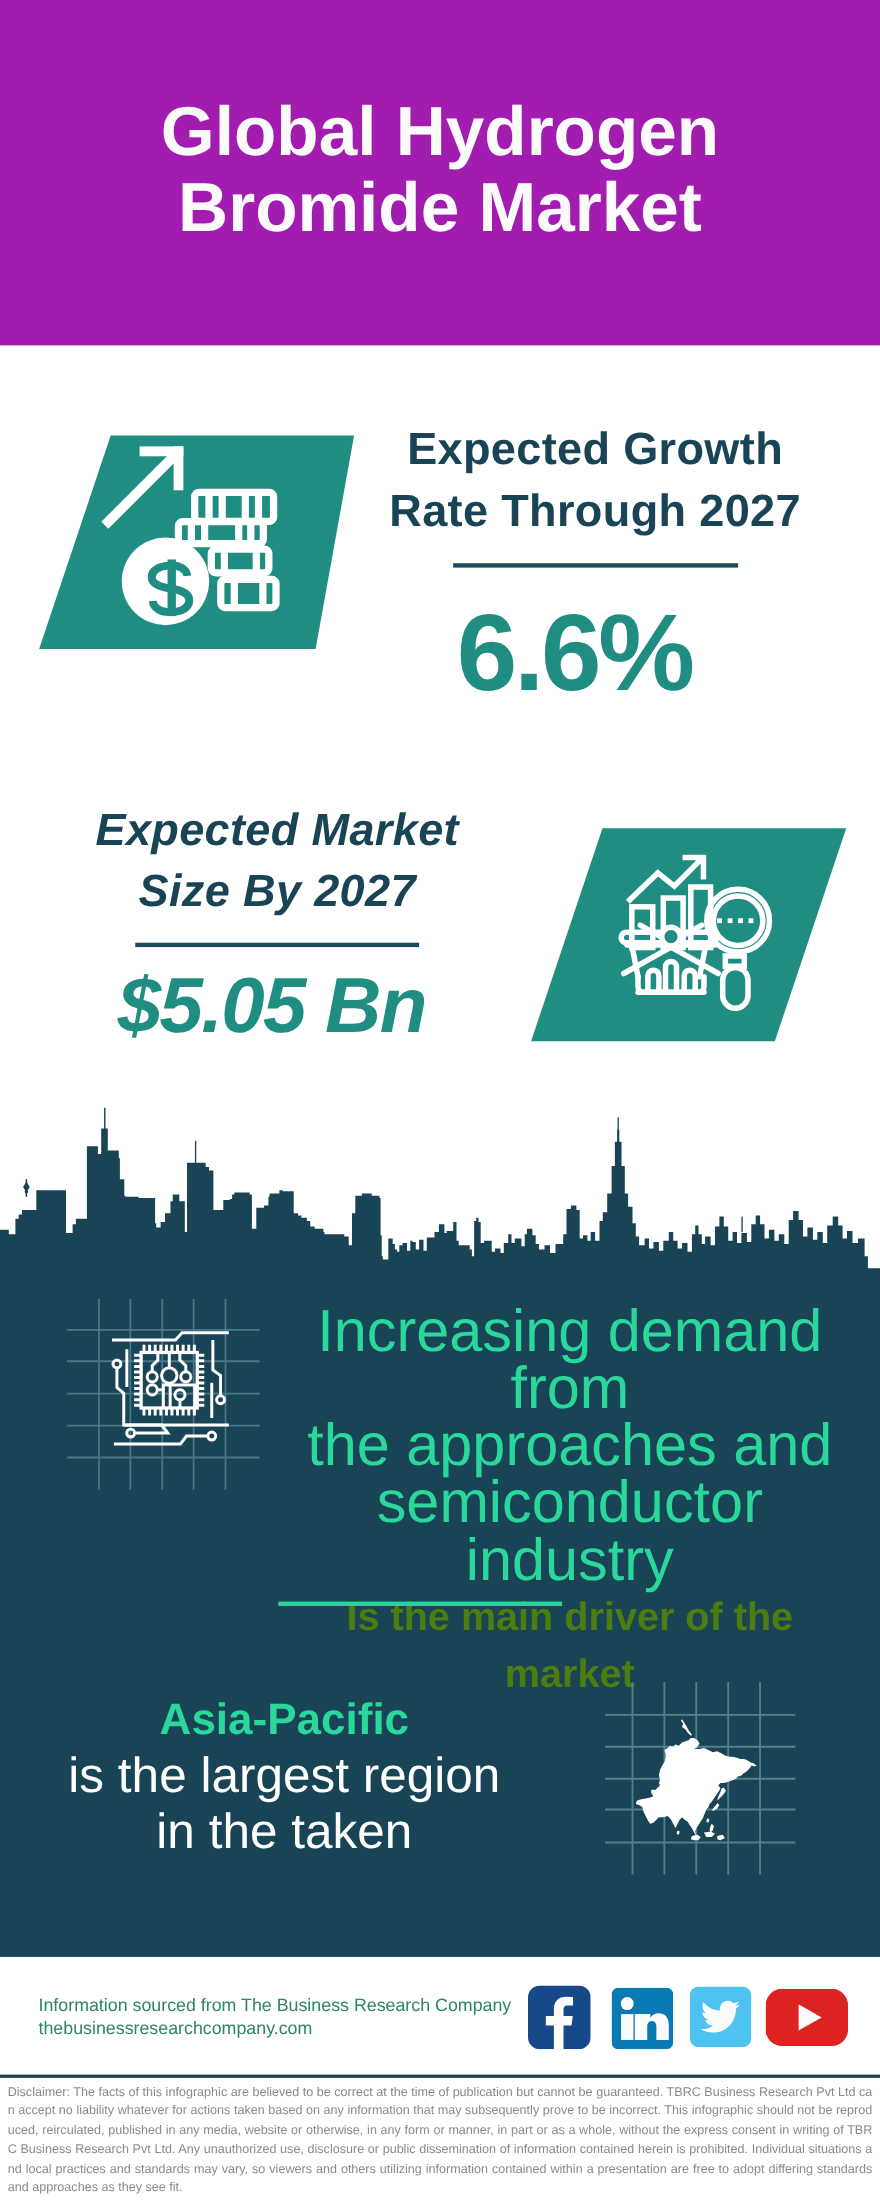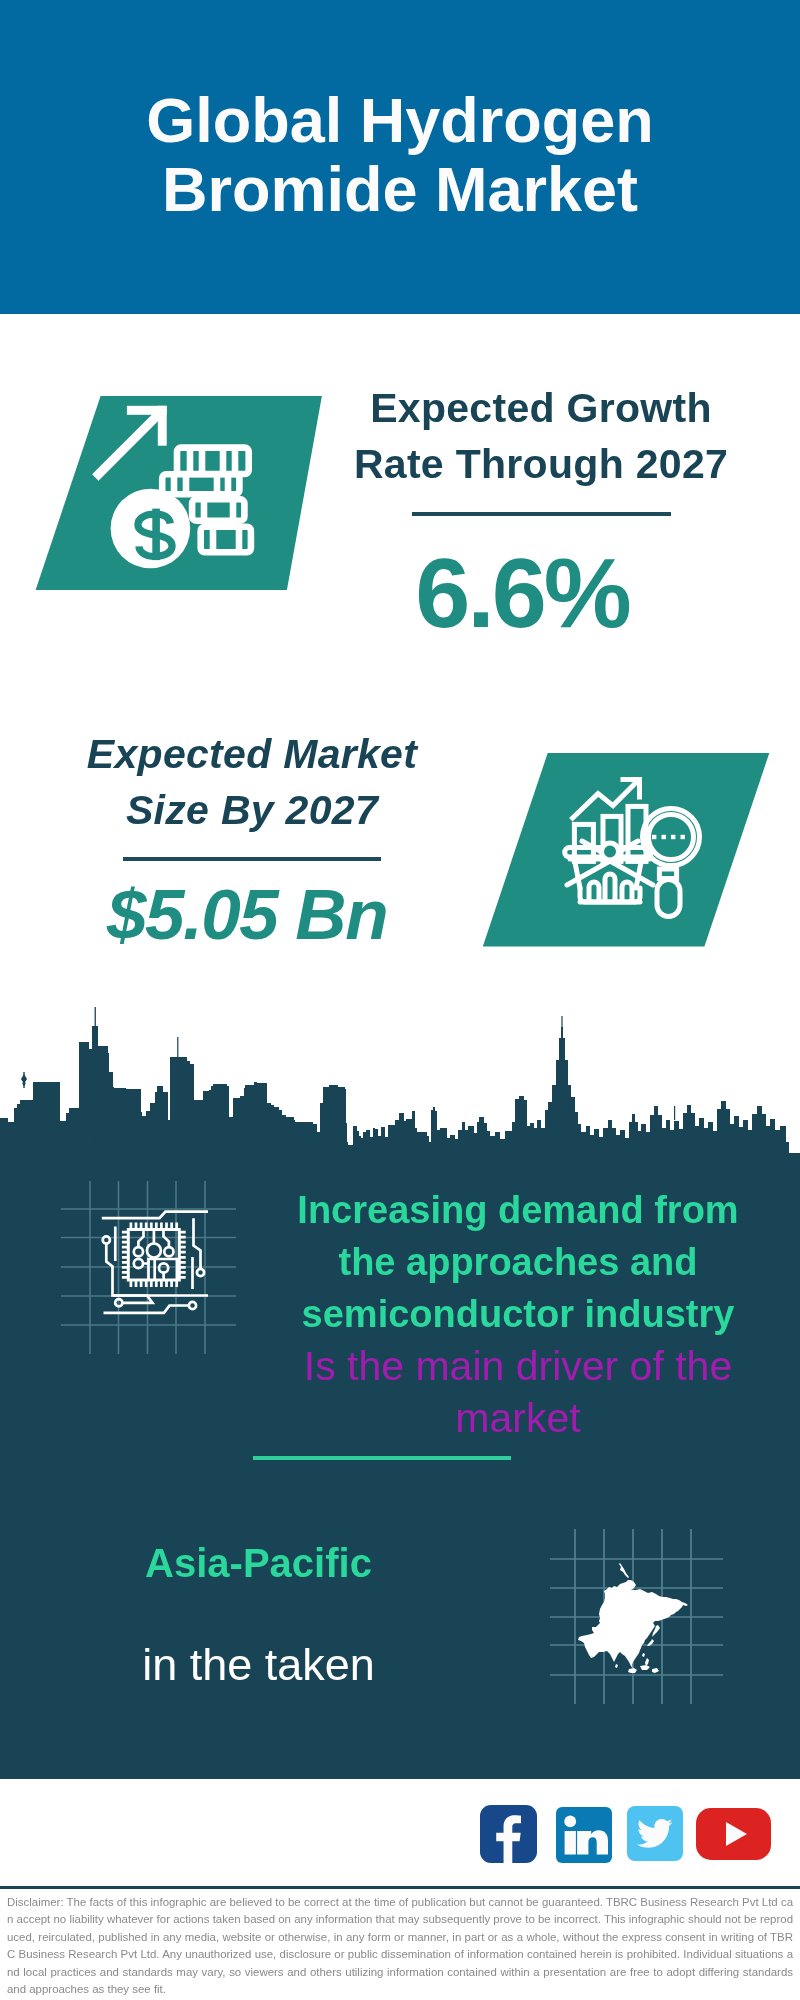--- a/index.html
+++ b/index.html
@@ -1,40 +1,40 @@
 <!DOCTYPE html>
 <html><head>
 <meta charset="utf-8">
 <style>
   html,body{margin:0;padding:0;}
   body{width:800px;height:2000px;background:#ffffff;
        font-family:"Liberation Sans",sans-serif;overflow:hidden;}
   .page{position:relative;width:800px;height:2000px;background:#fff;overflow:hidden;}
 
   
-  .hdr{position:absolute;left:0;top:0;width:800px;height:314px;background:#0369a1;}
+  .hdr{position:absolute;left:0;top:0;width:800px;height:314px;background:#a21caf;}
   .hdr .title{position:absolute;left:0;right:0;top:86px;text-align:center;color:#fbfbfb;
               font-size:63px;font-weight:bold;line-height:69px;letter-spacing:0px;}
 
   
   .stat-label{color:#184456;font-size:41px;font-weight:bold;line-height:56px;letter-spacing:0.3px;}
   .stat-rule{height:4px;background:#1d4a5c;margin:0 auto;}
   .stat-value{color:#1f8d81;font-weight:bold;letter-spacing:-1px;}
   .stat1-text .stat-value{font-size:99px;line-height:100px;margin-top:27px;letter-spacing:-3px;position:relative;left:-19px;}
   .stat2-text .stat-value{font-size:71px;line-height:72px;margin-top:18px;letter-spacing:-1.5px;position:relative;left:-5px;}
   .stat1-text{position:absolute;left:329px;top:380px;width:424px;text-align:center;}
   .stat2-text{position:absolute;left:40px;top:726px;width:424px;text-align:center;font-style:italic;}
 
   
   .darkbody{position:absolute;left:0;top:1165px;width:800px;height:614px;background:#184456;}
   .skyline{position:absolute;left:0;top:1002px;width:800px;height:170px;display:block;}
 
   .drv{position:absolute;left:260px;top:1184px;width:516px;text-align:center;}
-  .drv .hl{display:block;color:#2ad89c;font-size:38px;font-weight:bold;line-height:52px;}
-  .drv .sub{display:block;color:#a21caf;font-size:41px;font-weight:normal;line-height:52px;}
+  .drv .hl{display:block;color:#2ad89c;font-size:54px;font-weight:normal;line-height:52px;}
+  .drv .sub{display:block;color:#4d7c0f;font-size:36px;font-weight:bold;line-height:52px;}
   .drv-rule{position:absolute;left:253px;top:1456px;width:258px;height:4px;background:#2ecf9b;}
 
   .reg{position:absolute;left:26px;top:1538px;width:465px;text-align:center;}
   .reg .hl{color:#2ad89c;font-size:40px;font-weight:bold;line-height:50px;}
   .reg .sub{color:#ffffff;font-size:45px;font-weight:normal;line-height:51px;}
 
   
   .src{position:absolute;left:35px;top:1813px;color:#2e8469;font-size:16.2px;line-height:20.5px;}
   .social{position:absolute;left:480px;top:1805px;}
   .social svg{position:absolute;top:0;}
@@ -209,25 +209,29 @@
       <path d="M25,0 L25,175 M54,0 L54,175 M83,0 L83,175 M112,0 L112,175 M141,0 L141,175"></path>
       <path d="M0,30 L173,30 M0,59 L173,59 M0,88 L173,88 M0,116 L173,116 M0,146 L173,146"></path>
     </g>
   </svg>
   <svg style="position:absolute;left:574px;top:1562px;" width="120" height="116" viewBox="0 0 120 116">
     <path fill="#ffffff" d="M31,32L30,29L33,27L35,25L38,26L40,24L43,25L46,22L49,21L52,20L54,18L57,18L60,20L62,23L60,26L57,28L62,28L66,27L70,29L74,31L78,30L82,32L85,34L89,35L92,35L96,36L99,37L102,37L105,38L108,40L111,41L114,43L112,44L109,43L108,45L106,47L104,49L102,50L100,52L97,53L95,55L93,56L90,57L87,58L84,59L81,59L79,61L81,64L79,67L77,70L75,73L73,76L71,78L70,81L68,83L67,86L66,88L65,91L63,94L61,97L59,100L58,103L59,107L57,104L55,100L53,97L51,94L48,92L46,90L44,92L42,96L40,100L38,96L36,92L33,89L29,90L25,90L23,92L20,95L17,96L15,93L13,89L11,85L10,81L7,79L4,78L5,75L8,74L13,73L17,72L20,71L18,68L18,65L22,65L26,61L25,59L26,56L25,52L26,47L28,43L30,40L31,36ZM45,2L47,5L46,8L49,10L51,13L54,16L55,15L52,11L50,7L48,4L46,1ZM87,50L89,51L88,56L86,59L85,57L86,52ZM84,63L86,66L83,70L80,73L78,75L79,71L81,67L82,64ZM78,77L80,79L78,82L75,84L73,84L75,81L77,79ZM73,96L75,98L74,102L72,104L71,101L72,98ZM55,107L60,106L63,108L61,111L57,111L54,110ZM66,104L72,103L76,105L73,108L68,108ZM78,107L83,106L85,109L81,111L78,110ZM42,102L44,103L43,106L41,105ZM69,91L71,92L70,95L68,94Z"></path>
   </svg>
   <div class="reg">
     <div class="hl">Asia-Pacific</div>
     <div class="sub">
-      <br>
+      <span>is the largest region</span><br>
       <span>in the taken</span>
     </div>
   </div>
 
+  <div class="src">
+    <div>Information sourced from The Business Research Company</div>
+    <div>thebusinessresearchcompany.com</div>
+  </div>
 
   <div class="social">
     <svg style="left:0px;top:0px;" width="57" height="58" viewBox="0 0 57 58">
       <rect x="0" y="0" width="57" height="58" rx="11" fill="#17488a"></rect>
       <path fill="#fbfbfb" d="M32.3,58 V36.3 h7.3 l1.1,-8.5 h-8.4 v-5.4 c0,-2.45 0.68,-4.12 4.2,-4.12 h4.48 v-7.6 c-0.78,-0.1 -3.44,-0.34 -6.54,-0.34 c-6.47,0 -10.9,3.95 -10.9,11.2 v6.26 h-7.33 v8.5 h7.33 V58 Z"></path>
     </svg>
     <svg style="left:76px;top:2px;" width="56" height="56" viewBox="0 0 56 56">
       <rect x="0" y="0" width="56" height="56" rx="6" fill="#0a7ab5"></rect>
       <circle cx="14.2" cy="14.4" r="5.9" fill="#fbfbfb"></circle>
       <rect x="8.6" y="24" width="11.3" height="23.5" fill="#fbfbfb"></rect>

